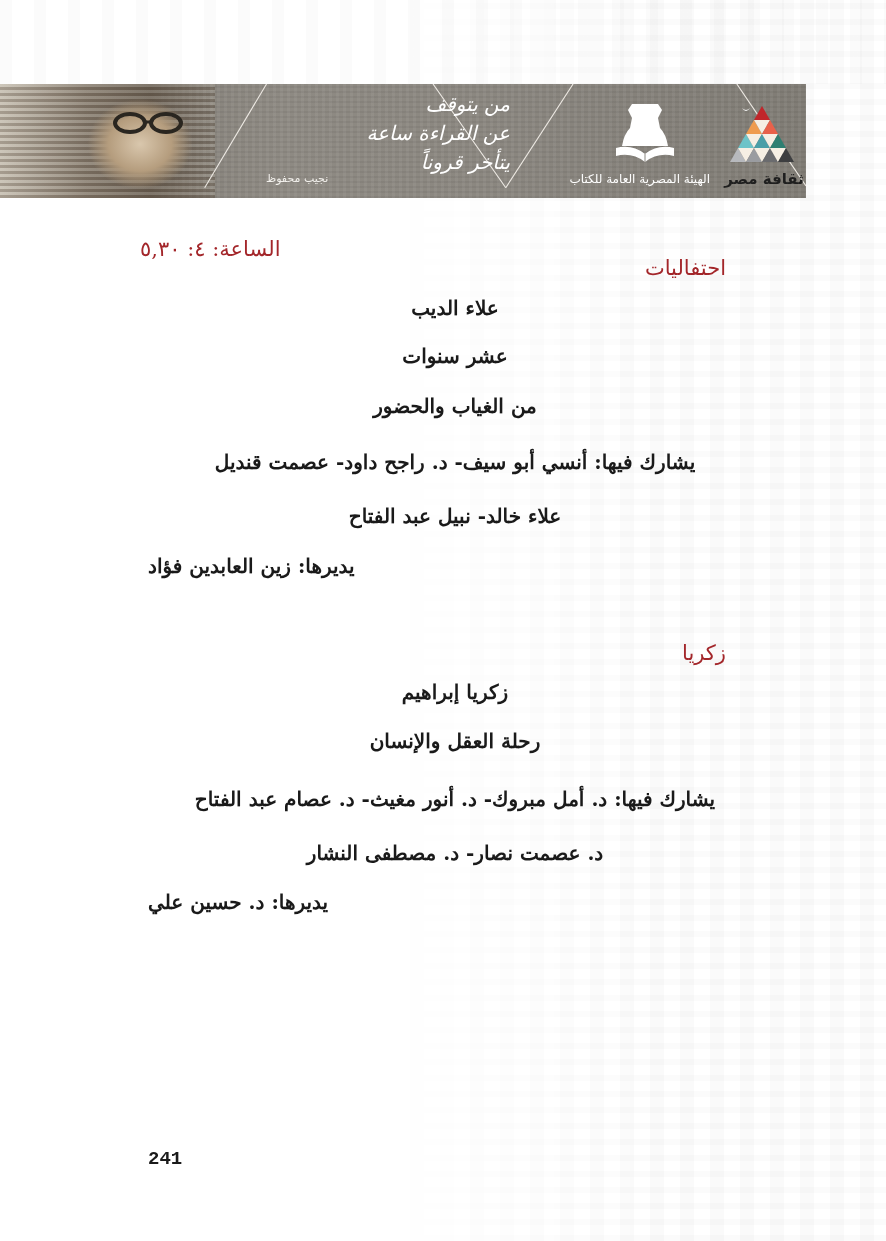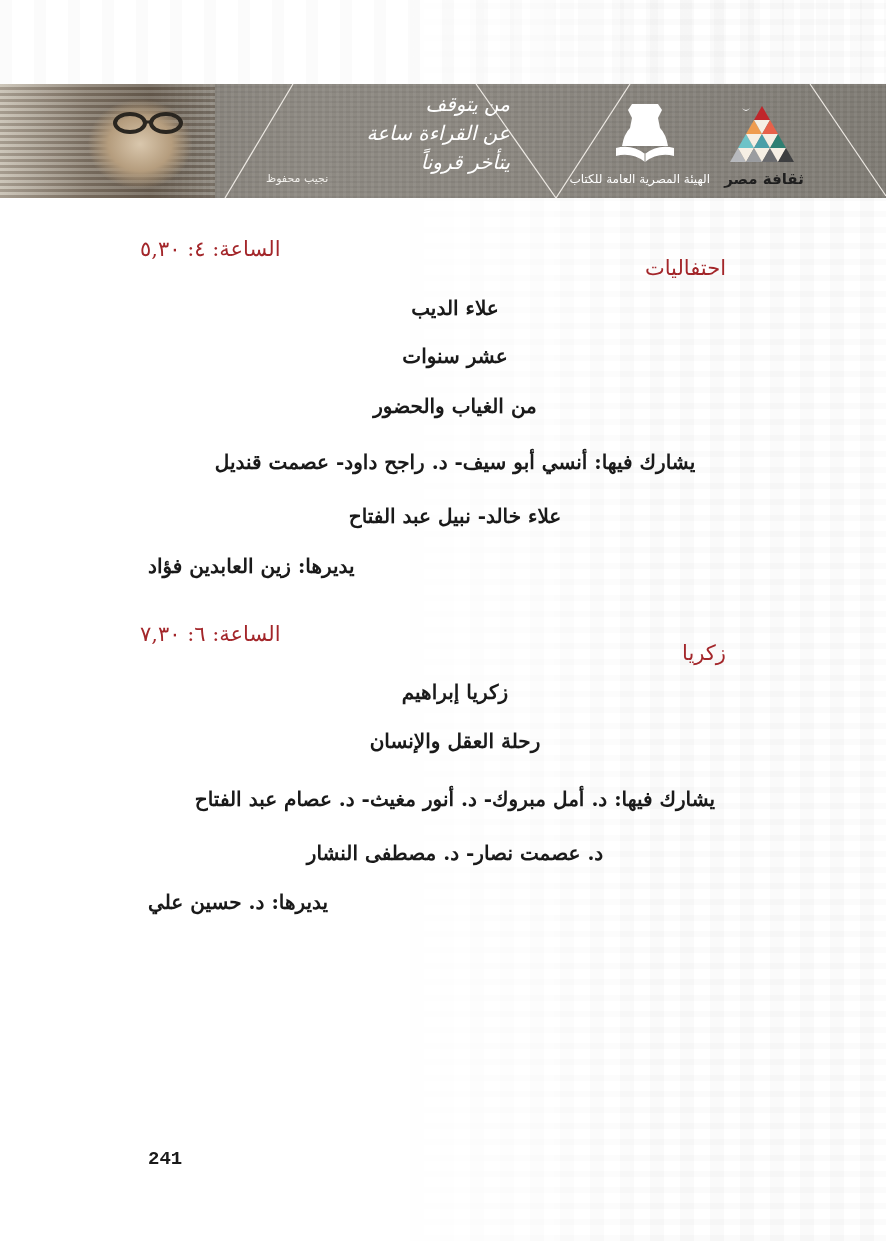--- a/index.html
+++ b/index.html
@@ -19,21 +19,21 @@
       pointer-events: none;
     }
     .watermark-top {
       position: absolute; top: 0; left: 0; right: 0; height: 84px;
       background-image: repeating-linear-gradient(90deg, rgba(0,0,0,0.015) 0 12px, transparent 12px 34px);
       pointer-events: none;
     }
 
     
     .banner {
-      position: absolute; left: 0; top: 84px; width: 886px; height: 114px;
+      position: absolute; left: 0; top: 84px; width: 806px; height: 114px;
       background: linear-gradient(90deg, #7d7870 0%, #8e8a83 35%, #8b8780 60%, #807c75 100%);
       overflow: hidden;
     }
     .banner .tex {
       position: absolute; inset: 0;
       background-image:
         repeating-linear-gradient(90deg, rgba(255,255,255,0.05) 0 3px, transparent 3px 7px),
         repeating-linear-gradient(0deg, rgba(0,0,0,0.05) 0 2px, transparent 2px 5px);
     }
     .banner svg.lines { position: absolute; inset: 0; }
@@ -169,21 +169,20 @@
   </div>
   <div class="line" style="top:292px;">علاء الديب</div>
   <div class="line" style="top:340px;">عشر سنوات</div>
   <div class="line" style="top:390px;">من الغياب والحضور</div>
   <div class="line" style="top:446px;">يشارك فيها: أنسي أبو سيف- د. راجح داود- عصمت قنديل</div>
   <div class="line" style="top:500px;">علاء خالد- نبيل عبد الفتاح</div>
   <div class="moderator" style="top:550px; left:148px; right:auto;">يديرها: زين العابدين فؤاد</div>
 
   <div class="section-head" style="top:617px;">
     <span class="cat">زكريا</span>
-    <span class="time">الساعة: ٦: ٧,٣٠</span>
   </div>
   <div class="line" style="top:676px;">زكريا إبراهيم</div>
   <div class="line" style="top:725px;">رحلة العقل والإنسان</div>
   <div class="line" style="top:783px;">يشارك فيها: د. أمل مبروك- د. أنور مغيث- د. عصام عبد الفتاح</div>
   <div class="line" style="top:837px;">د. عصمت نصار- د. مصطفى النشار</div>
   <div class="moderator" style="top:886px; left:148px; right:auto;">يديرها: د. حسين علي</div>
 </div>
 
 <div class="page-number">241</div>
 

